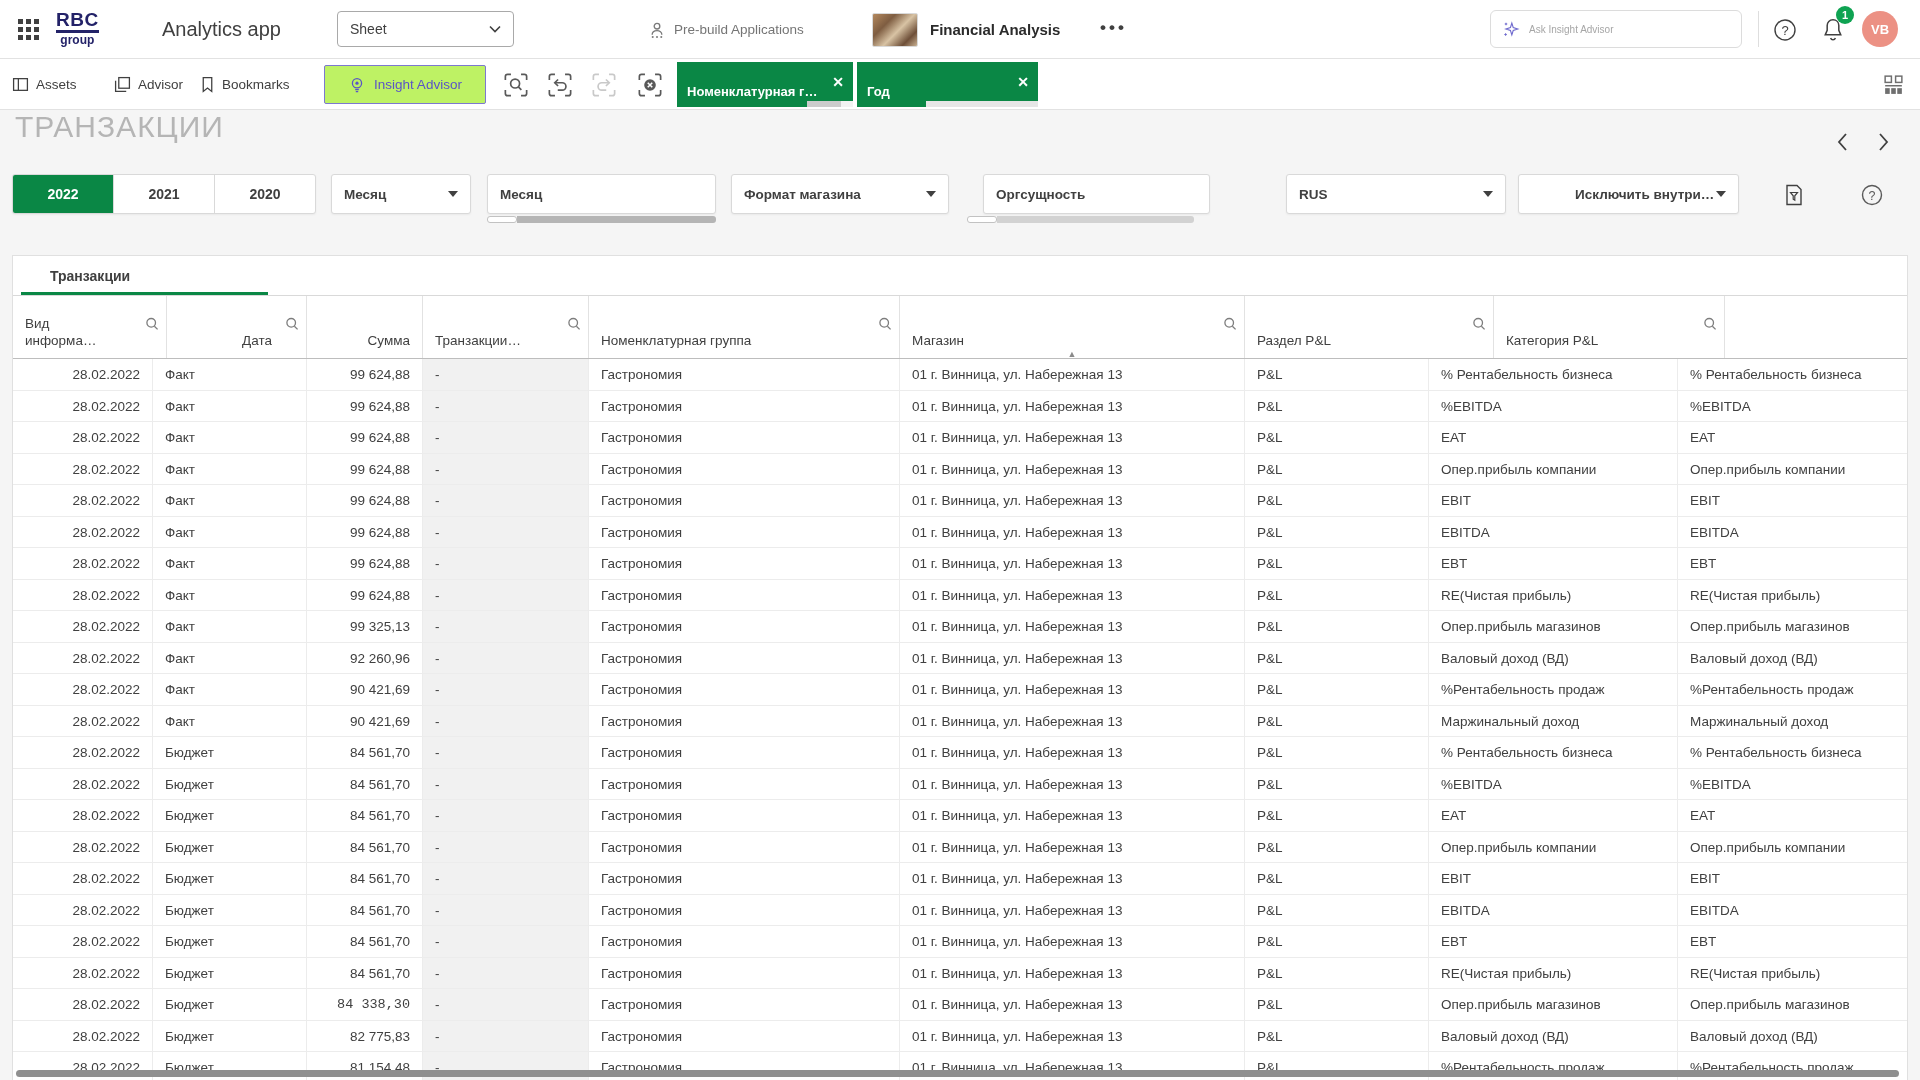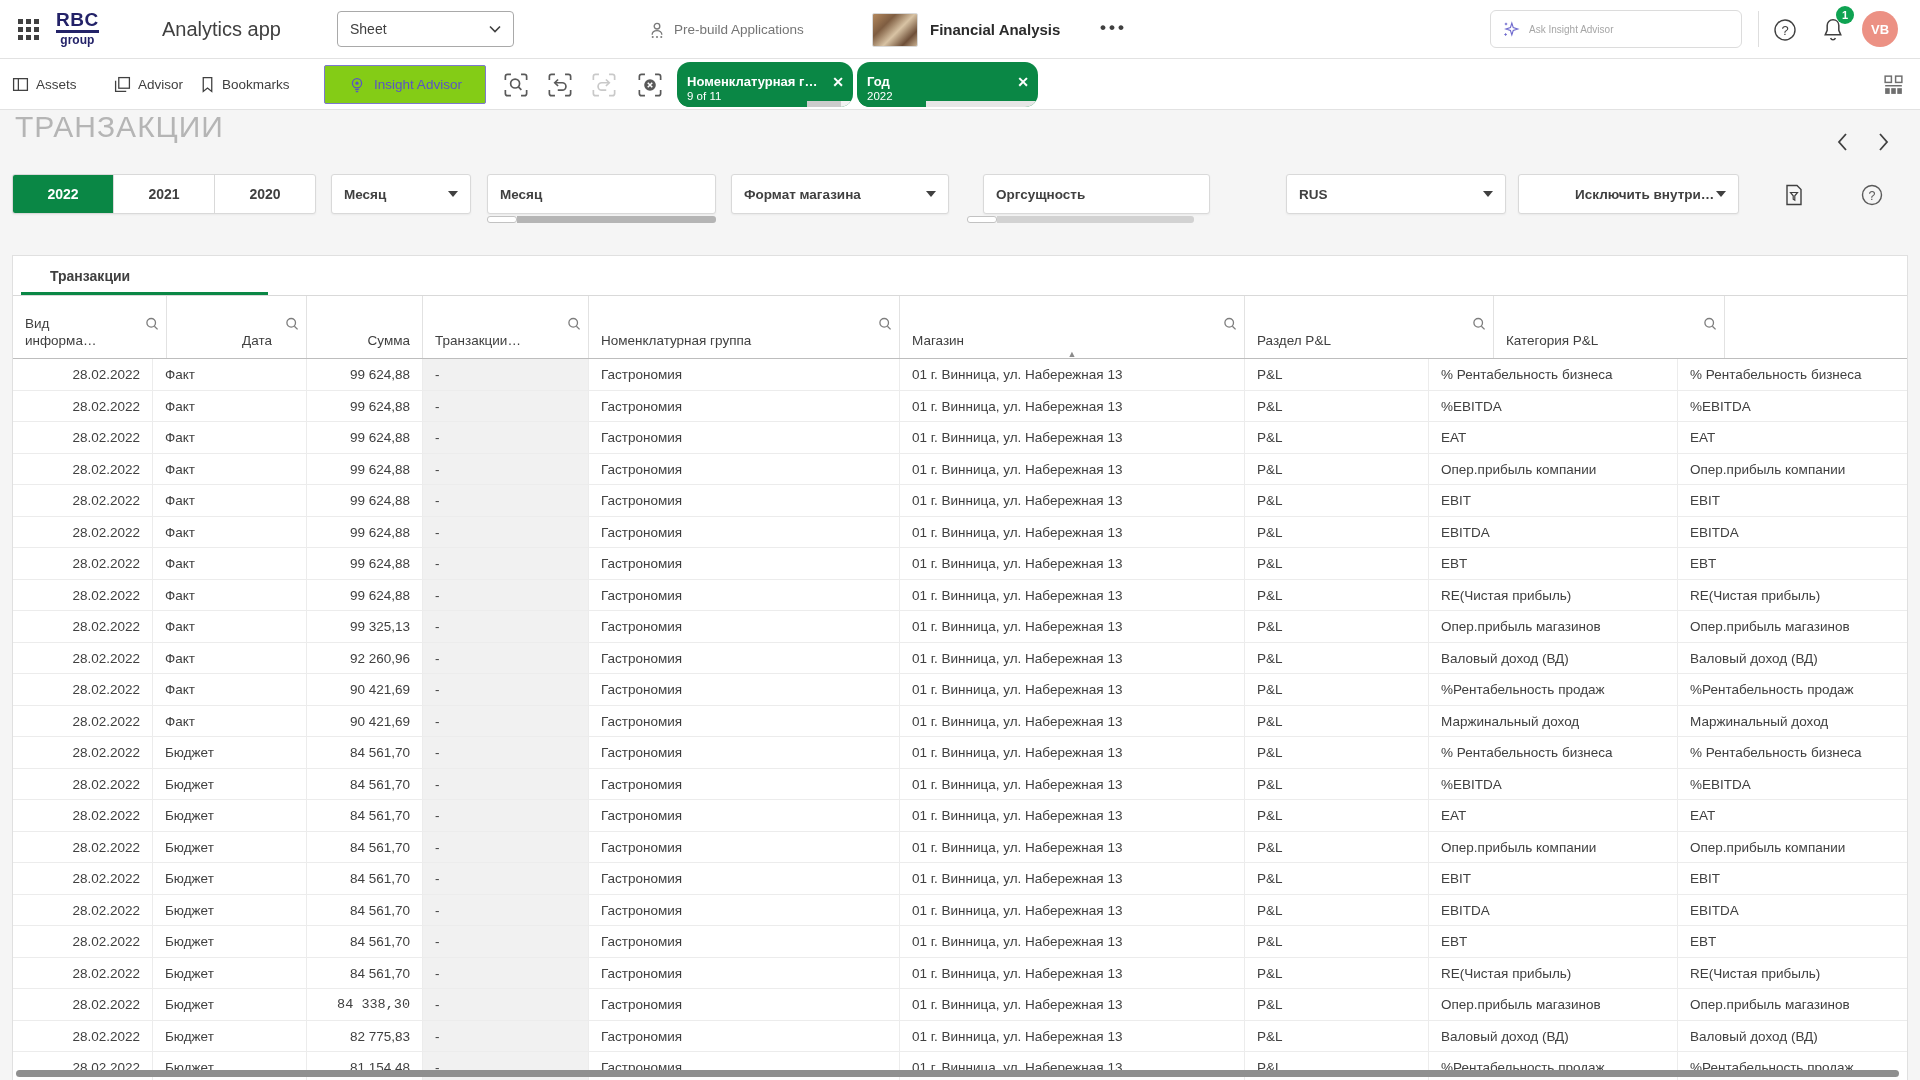--- a/index.html
+++ b/index.html
@@ -39,25 +39,25 @@
             background:#ec9184; color:#fff; font-size:13px; font-weight:bold;
             display:flex; align-items:center; justify-content:center; cursor:pointer; }
 
   
   .toolbar { position:absolute; left:0; top:59px; width:1920px; height:51px;
              background:#fff; border-bottom:1px solid #e2e2e2; z-index:9; }
   .tb-item { position:absolute; top:0; height:51px; display:flex; align-items:center; gap:7px;
              font-size:13.5px; color:#404040; cursor:pointer; }
   .insight-btn { position:absolute; left:324px; top:6px; width:162px; height:39px;
                  border:1px solid #7d78cf; border-radius:2px; display:flex; align-items:center;
-                 justify-content:center; gap:8px; color:#5a54c6; font-size:13.5px; cursor:pointer; background:#84cc16; }
+                 justify-content:center; gap:8px; color:#5a54c6; font-size:13.5px; cursor:pointer; background:#bef264; }
   .sel-icon { position:absolute; top:12px; width:28px; height:28px; cursor:pointer; }
 
-  .chip { position:absolute; top:3px; height:45px; background:#0a8745; border-radius:13px; color:#fff;
-          padding:12px 28px 11px 10px; cursor:pointer; overflow:hidden; }
+  .chip { position:absolute; top:3px; height:45px; background:#0a8745; border-radius:0; color:#fff;
+          padding:22px 28px 11px 10px; cursor:pointer; overflow:hidden; }
   .chip-title { font-size:13px; font-weight:bold; white-space:nowrap; overflow:hidden; text-overflow:ellipsis; line-height:15px; }
   .chip-sub { font-size:11.5px; line-height:13px; margin-top:1px; }
   .chip-x { position:absolute; right:9px; top:13px; font-size:14px; font-weight:bold; line-height:14px; cursor:pointer; }
   .chip-progress { position:absolute; left:0; right:0; bottom:0; height:6px; display:flex; }
   .chip-progress div { height:100%; }
 
   
   .sheet-title { position:absolute; left:15px; top:110px; font-size:30px; color:#b5b5b5; letter-spacing:1px; }
   .nav-arrow { position:absolute; top:130px; width:22px; height:24px; cursor:pointer; }
 

